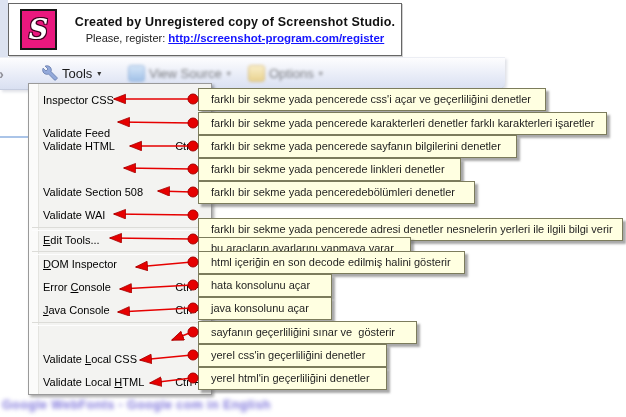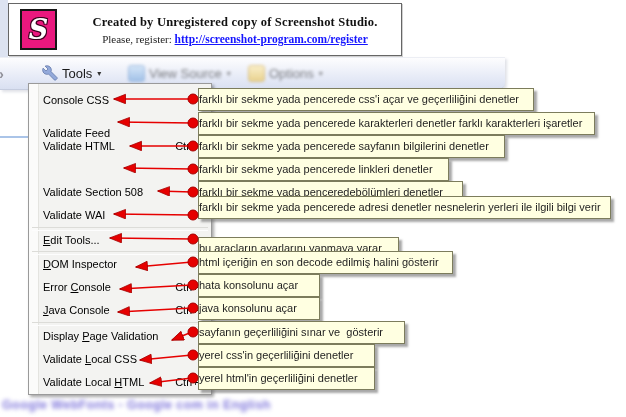--- a/index.html
+++ b/index.html
@@ -22,39 +22,39 @@
   .ic-blue{background:linear-gradient(#bcd9f5,#6ea3dd);border:1px solid #5b8cc6;}
   .ic-yellow{background:linear-gradient(#ffe9a0,#efc23e);border:1px solid #c99b2a;}
 
   
   .banner{position:absolute;left:8px;top:3px;width:392px;height:51px;background:#fff;
           border:1px solid #666;box-shadow:1px 1px 0 #d0d0d0;display:flex;align-items:center;z-index:6;}
   .logo{width:33px;height:37px;margin-left:11px;background:#ea187e;border:2px solid #161616;
         display:flex;align-items:center;justify-content:center;flex:0 0 auto;}
   .logo span{font-family:"DejaVu Serif",serif;font-style:italic;font-weight:bold;font-size:27px;
         color:#fff;line-height:1;text-shadow:1px 1px 0 #3a001d,-1px 1px 0 #3a001d,1px -1px 0 #3a001d,-1px -1px 0 #3a001d;}
-  .btxt{margin-left:12px;flex:1;text-align:center;font-family:Liberation Serif, serif;}
+  .btxt{margin-left:12px;flex:1;text-align:center;}
   .btitle{font-size:12.5px;font-weight:bold;color:#111;letter-spacing:.2px;}
   .breg{font-size:11px;color:#222;margin-top:3px;}
   .breg a{color:#1515ff;font-weight:bold;text-decoration:underline;font-size:11.5px;}
 
   
   .menu{position:absolute;left:28px;top:83px;width:182px;height:310px;background:#f3f3f1;
         border:1px solid #9a9a9a;box-shadow:2px 2px 3px rgba(0,0,0,.35);z-index:2;}
   .gutter{position:absolute;left:0;top:0;width:9px;height:100%;background:#fbfbfa;border-right:1px solid #e4e4e0;}
   .mitem{position:absolute;left:0;width:100%;height:23px;line-height:23px;font-size:11px;color:#000;}
   .mitem .lbl{margin-left:14px;white-space:pre;}
   .mitem .mn{text-decoration:underline;}
   .mitem .sc{position:absolute;right:5px;top:0;}
   .msep{position:absolute;left:3px;right:3px;height:2px;border-top:1px solid #dcdcd8;border-bottom:1px solid #fdfdfd;}
 
   
   .callout{position:absolute;left:198px;height:21px;line-height:21px;background:#ffffe1;
            border:1px solid #7c7c5c;box-shadow:3px 3px 2px rgba(110,110,110,.6);
-           font-size:11px;color:#1e1e1e;padding-left:0;white-space:pre;overflow:hidden;z-index:3;}
+           font-size:11px;color:#1e1e1e;padding-left:12px;white-space:pre;overflow:hidden;z-index:3;}
 
   
   #arrows{position:absolute;left:0;top:0;width:626px;height:417px;z-index:4;pointer-events:none;}
   .aline{stroke:#e60000;stroke-width:1.4;}
   .adot{fill:#e60000;stroke:#a50000;stroke-width:1;}
 
   
   .page-rule{position:absolute;left:0;top:136px;width:28px;height:2px;background:#aac4e8;}
   .bottom-blur{position:absolute;left:2px;top:398px;font-size:12.5px;font-weight:bold;color:#7f76db;
                letter-spacing:.4px;filter:blur(2px);}
@@ -99,44 +99,43 @@
       <div class="btitle">Created by Unregistered copy of Screenshot Studio.</div>
       <div class="breg">
         <span>Please, register:</span>
         <a href="#">http://screenshot-program.com/register</a>
       </div>
     </div>
   </div>
 
   <div class="menu" id="menu">
     <div class="gutter"></div>
-  <div class="mitem" style="top: 5px;"><span class="lbl">Console CSS</span></div>
+  <div class="mitem" style="top: 5px;"><span class="lbl">Inspector CSS</span></div>
       <div class="mitem" style="top: 28px; margin-top: 10px;"><span class="lbl">Validate Feed</span></div>
       <div class="mitem" style="top: 51px;"><span class="lbl">Validate HTML</span><span class="sc">Ctrl+S</span></div>
       <div class="mitem" style="top: 97px;"><span class="lbl">Validate Section 508</span></div>
       <div class="mitem" style="top: 120px;"><span class="lbl">Validate WAI</span></div>
       <div class="mitem" style="top: 145px;"><span class="lbl"><span class="mn">E</span>dit Tools...</span></div>
       <div class="mitem" style="top: 169px;"><span class="lbl"><span class="mn">D</span>OM Inspector</span></div>
       <div class="mitem" style="top: 192px;"><span class="lbl">Error <span class="mn">C</span>onsole</span><span class="sc">Ctrl+S</span></div>
       <div class="mitem" style="top: 215px;"><span class="lbl"><span class="mn">J</span>ava Console</span><span class="sc">Ctrl+S</span></div>
-      <div class="mitem" style="top: 241px;"><span class="lbl">Display <span class="mn">P</span>age Validation</span></div>
       <div class="mitem" style="top: 264px;"><span class="lbl">Validate <span class="mn">L</span>ocal CSS</span></div>
       <div class="mitem" style="top: 287px;"><span class="lbl">Validate Local <span class="mn">H</span>TML</span><span class="sc">Ctrl+S</span></div>
       <div class="msep" style="top: 143px;"></div>
       <div class="msep" style="top: 167px;"></div>
       <div class="msep" style="top: 238px;"></div>
     </div>
 
   <div id="callouts">
       <div class="callout" style="top: 88px; width: 334px;">farklı bir sekme yada pencerede css'i açar ve geçerliliğini denetler</div>
       <div class="callout" style="top: 112px; width: 395px;">farklı bir sekme yada pencerede karakterleri denetler farklı karakterleri işaretler</div>
       <div class="callout" style="top: 135px; width: 305px;">farklı bir sekme yada pencerede sayfanın bilgilerini denetler</div>
       <div class="callout" style="top: 158px; width: 249px;">farklı bir sekme yada pencerede linkleri denetler</div>
       <div class="callout" style="top: 181px; width: 263px;">farklı bir sekme yada penceredebölümleri denetler</div>
-      <div class="callout" style="top: 196px; width: 411px;">farklı bir sekme yada pencerede adresi denetler nesnelerin yerleri ile ilgili bilgi verir</div>
+      <div class="callout" style="top: 218px; width: 411px;">farklı bir sekme yada pencerede adresi denetler nesnelerin yerleri ile ilgili bilgi verir</div>
       <div class="callout" style="top: 237px; width: 199px;">bu araçların ayarlarını yapmaya yarar</div>
       <div class="callout" style="top: 251px; width: 253px;">html içeriğin en son decode edilmiş halini gösterir</div>
       <div class="callout" style="top: 274px; width: 120px;">hata konsolunu açar</div>
       <div class="callout" style="top: 297px; width: 120px;">java konsolunu açar</div>
       <div class="callout" style="top: 321px; width: 205px;">sayfanın geçerliliğini sınar ve  gösterir</div>
       <div class="callout" style="top: 344px; width: 175px;">yerel css'in geçerliliğini denetler</div>
       <div class="callout" style="top: 367px; width: 175px;">yerel html'in geçerliliğini denetler</div>
     </div>
 
   <svg id="arrows" viewBox="0 0 626 417">

